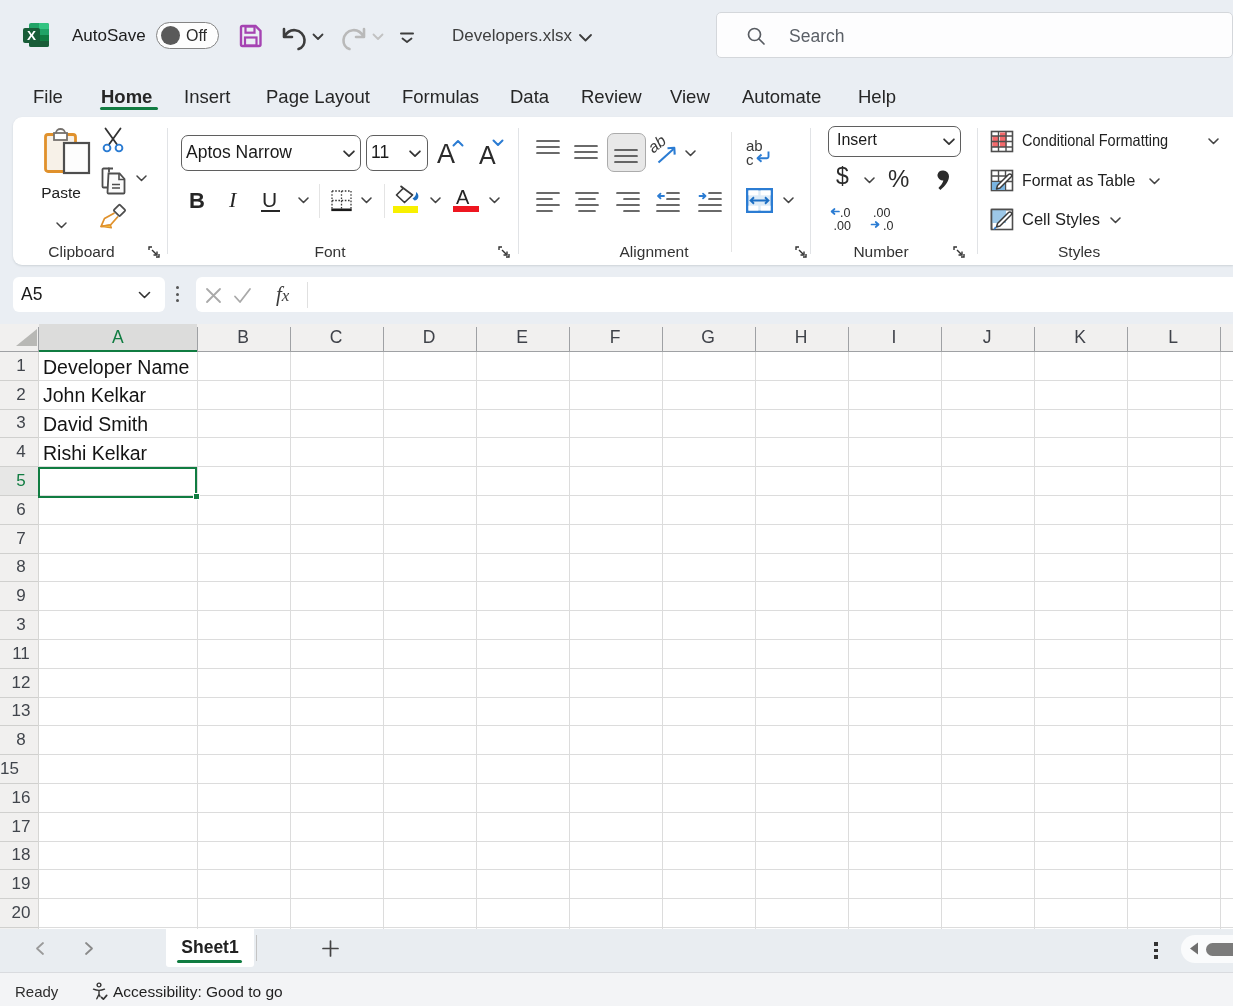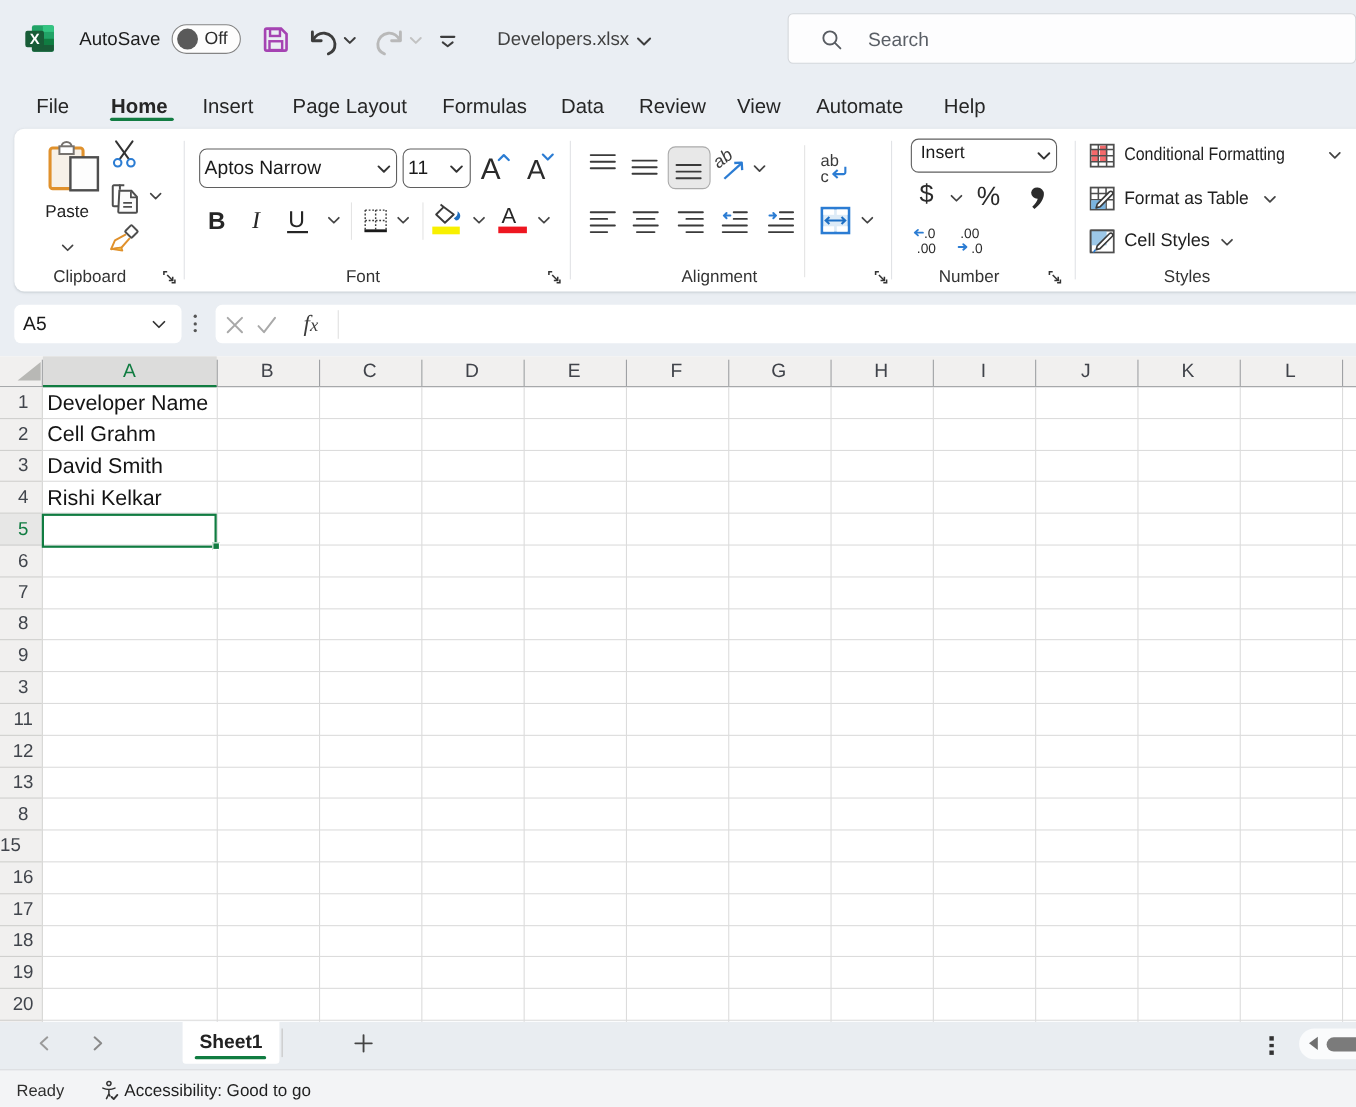--- a/index.html
+++ b/index.html
@@ -405,21 +405,21 @@
 <div class="ab" style="left:39px;top:696.6px;width:1194px;height:1px;background:#dcdcdc;"></div>
 <div class="ab" style="left:39px;top:725.4px;width:1194px;height:1px;background:#dcdcdc;"></div>
 <div class="ab" style="left:39px;top:754.2px;width:1194px;height:1px;background:#dcdcdc;"></div>
 <div class="ab" style="left:39px;top:783.0px;width:1194px;height:1px;background:#dcdcdc;"></div>
 <div class="ab" style="left:39px;top:811.8px;width:1194px;height:1px;background:#dcdcdc;"></div>
 <div class="ab" style="left:39px;top:840.6px;width:1194px;height:1px;background:#dcdcdc;"></div>
 <div class="ab" style="left:39px;top:869.4px;width:1194px;height:1px;background:#dcdcdc;"></div>
 <div class="ab" style="left:39px;top:898.2px;width:1194px;height:1px;background:#dcdcdc;"></div>
 <div class="ab" style="left:39px;top:927.0px;width:1194px;height:1px;background:#dcdcdc;"></div>
 <div class="tx" style="left:43px;top:355.6px;font-size:19.5px;color:#141414;">Developer Name</div>
-<div class="tx" style="left:43px;top:384.4px;font-size:19.5px;color:#141414;">Cell Grahm</div>
+<div class="tx" style="left:43px;top:384.4px;font-size:19.5px;color:#141414;">John Kelkar</div>
 <div class="tx" style="left:43px;top:413.2px;font-size:19.5px;color:#141414;">David Smith</div>
 <div class="tx" style="left:43px;top:442.0px;font-size:19.5px;color:#141414;">Rishi Kelkar</div>
 <div class="ab" style="left:38px;top:466.5px;width:158.5px;height:31.2px;border:2.5px solid #107c41;box-sizing:border-box;"></div>
 <div class="ab" style="left:192.5px;top:493.2px;width:7px;height:7px;background:#107c41;border:1px solid #fff;box-sizing:border-box;"></div>
 <div class="ab" style="left:0px;top:929px;width:1233px;height:43px;background:#e9edf1;"></div>
 <svg class="ab" style="left:33px;top:941px" width="14" height="15" viewBox="0 0 14 15">
 <path d="M10 2 4 7.5l6 5.5" fill="none" stroke="#9a9a9a" stroke-width="1.8" stroke-linecap="round" stroke-linejoin="round"></path>
   </svg>
 <svg class="ab" style="left:82px;top:941px" width="14" height="15" viewBox="0 0 14 15">
 <path d="M4 2l6 5.5L4 13" fill="none" stroke="#8a8a8a" stroke-width="1.8" stroke-linecap="round" stroke-linejoin="round"></path>

